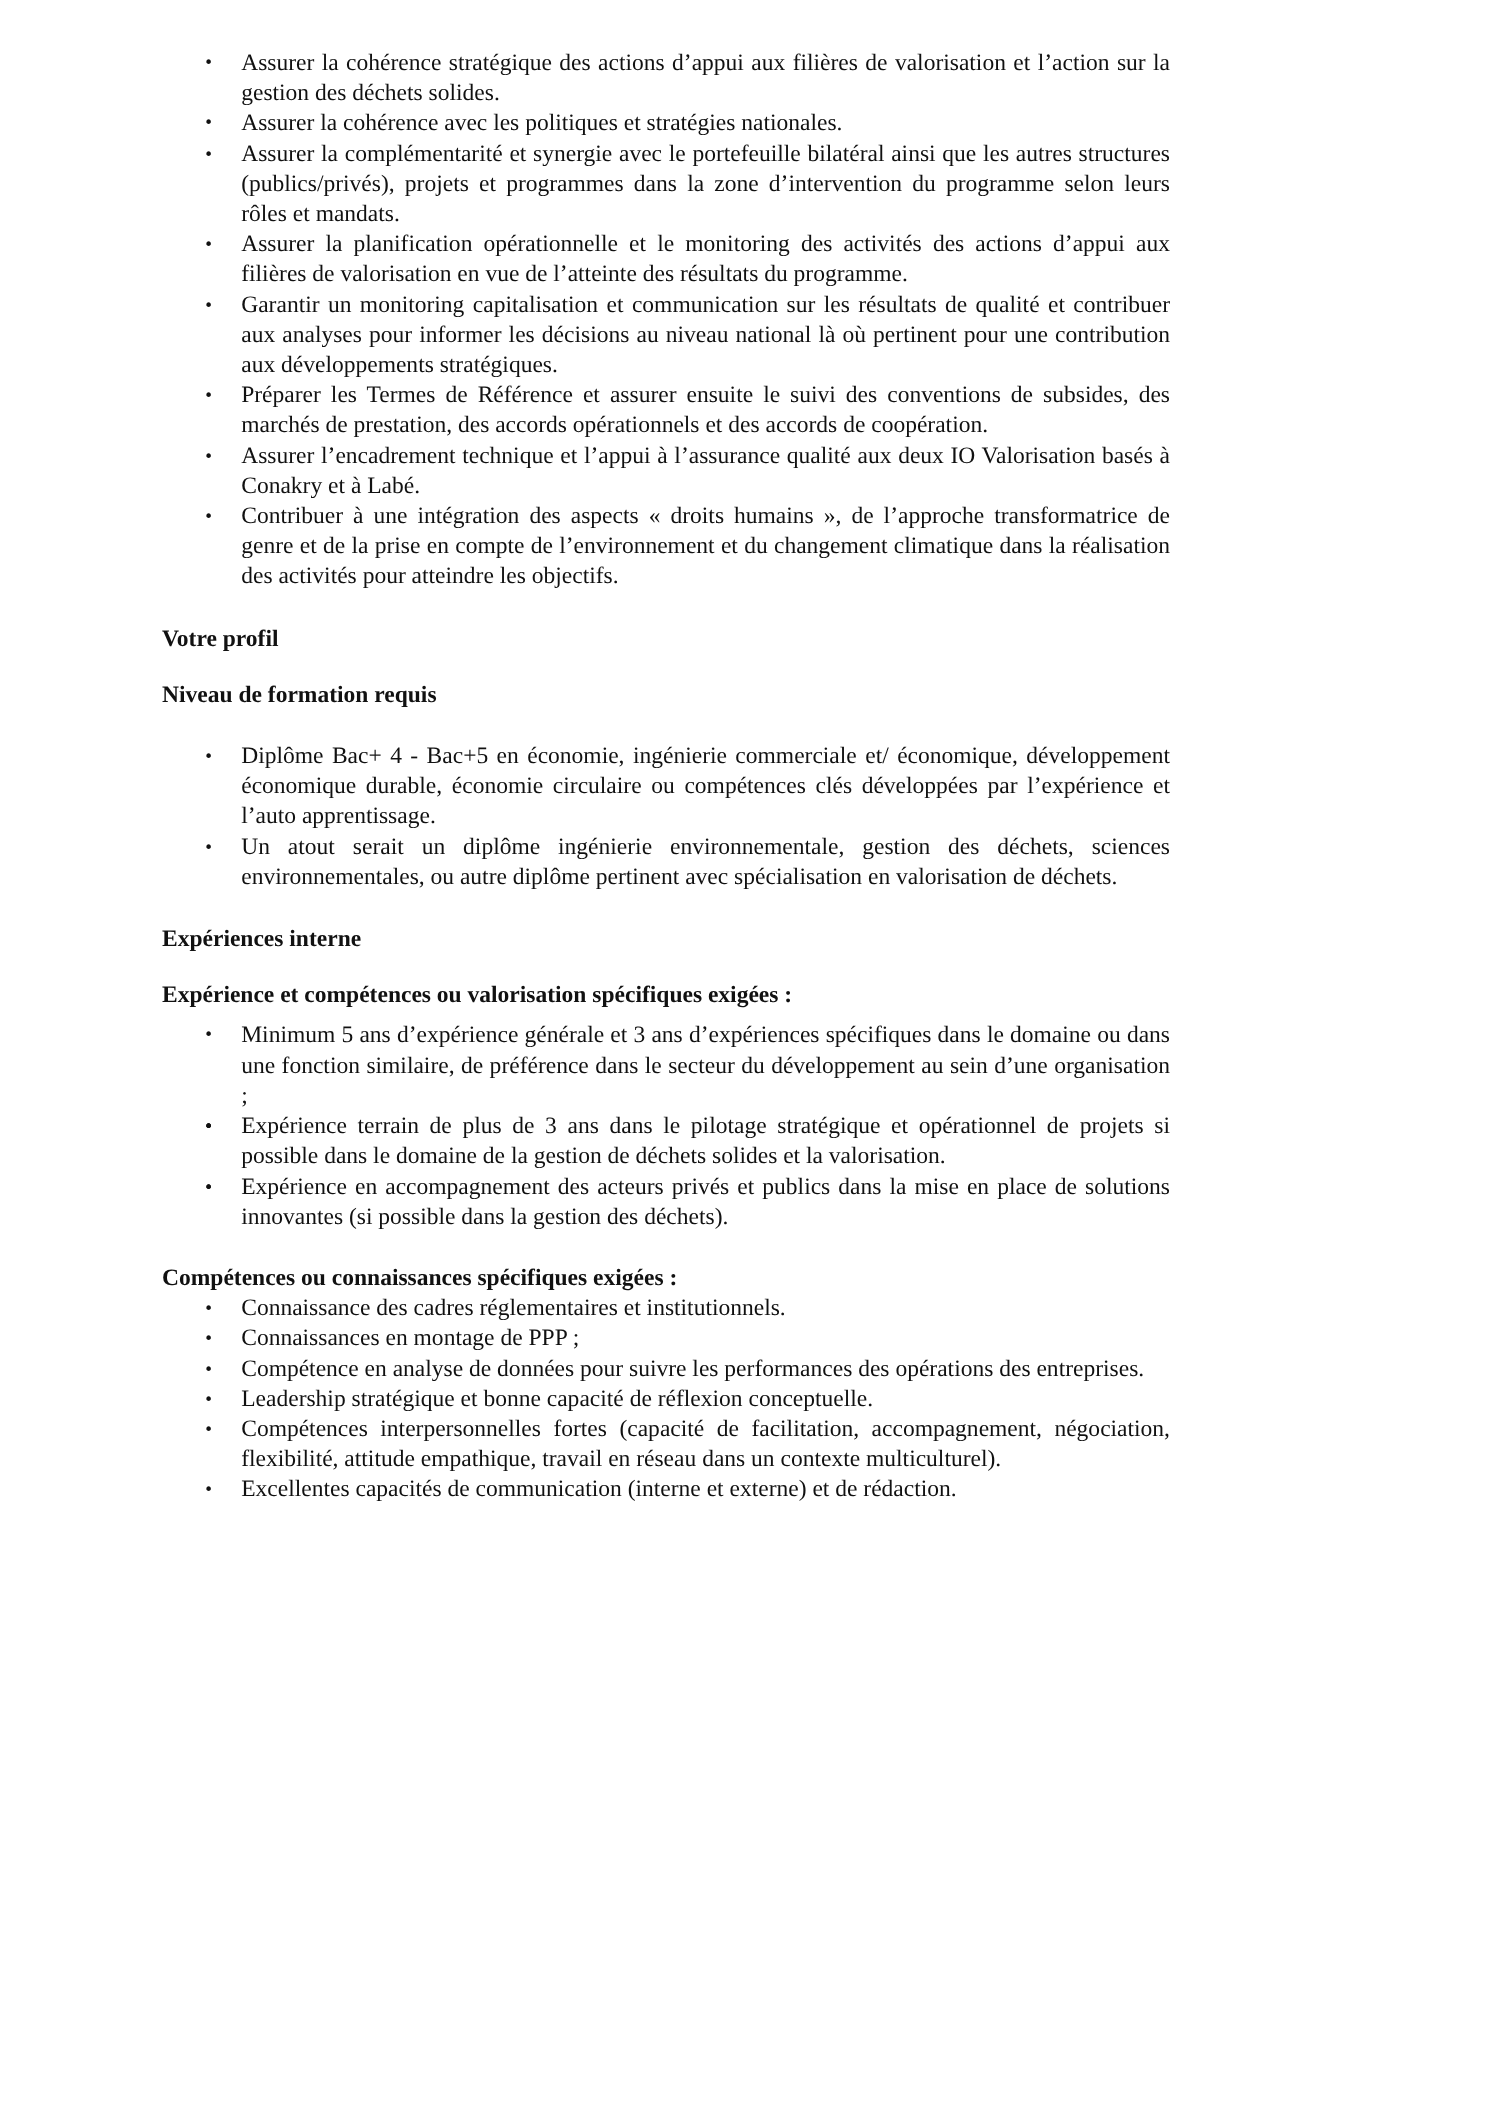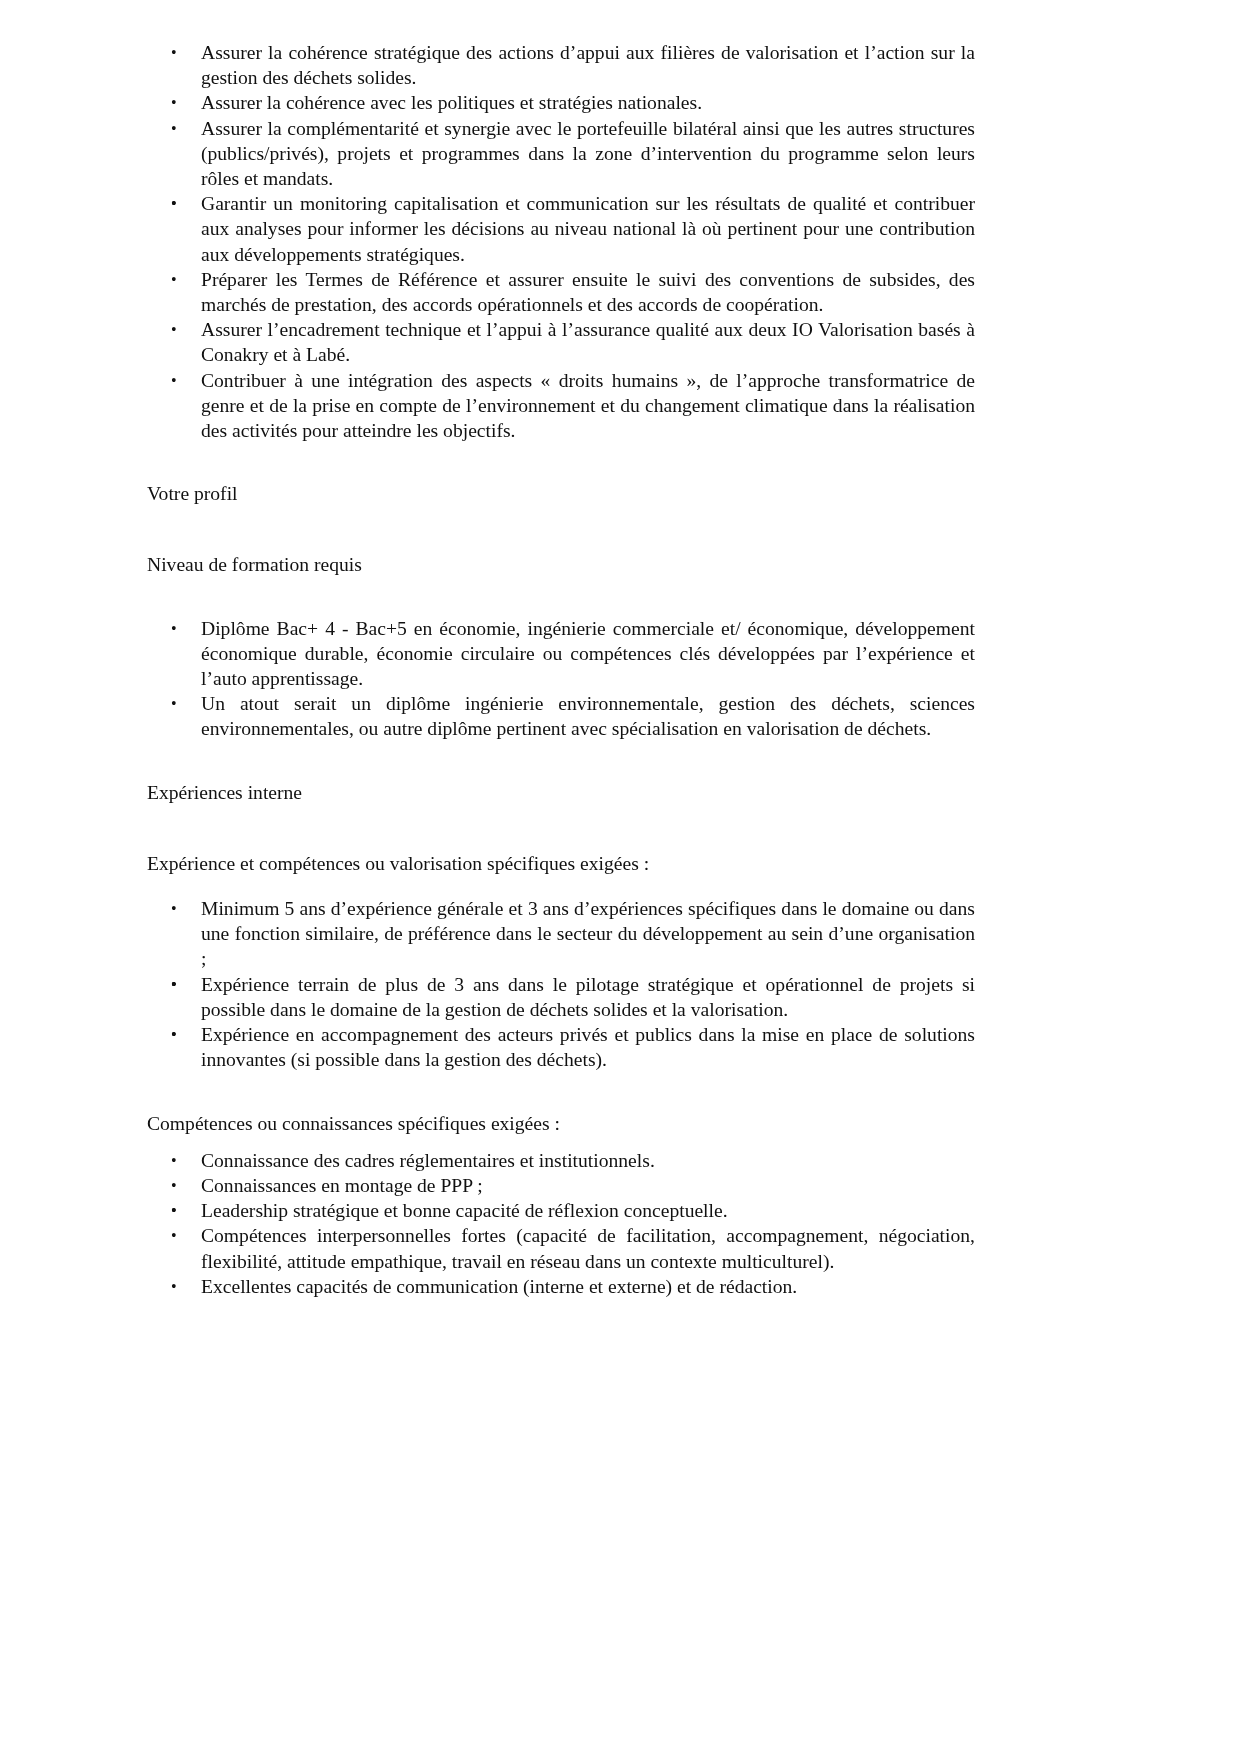--- a/index.html
+++ b/index.html
@@ -34,37 +34,37 @@
     text-align: justify;
     margin: 0;
   }
   ul.blist li .bullet {
     position: absolute;
     left: 36px;
     top: 0;
     font-size: 16px;
   }
   .heading {
-    font-weight: normal;
-    margin: 12px;
+    font-weight: bold;
+    margin: 0;
   }
   .gap-lg { height: 26px; }
   .gap-md { height: 22px; }
   .gap-sm { height: 8px; }
 </style>
 </head>
 <body>
 
 <div class="page">
 
   <ul class="blist">
     <li><span class="bullet">•</span><span>Assurer la cohérence stratégique des actions d’appui aux filières de valorisation et l’action sur la gestion des déchets solides.</span></li>
     <li><span class="bullet">•</span><span>Assurer la cohérence avec les politiques et stratégies nationales.</span></li>
     <li><span class="bullet">•</span><span>Assurer la complémentarité et synergie avec le portefeuille bilatéral ainsi que les autres structures (publics/privés), projets et programmes dans la zone d’intervention du programme selon leurs rôles et mandats.</span></li>
-    <li><span class="bullet">•</span></li>
+    <li><span class="bullet">•</span><span>Assurer la planification opérationnelle et le monitoring des activités des actions d’appui aux filières de valorisation en vue de l’atteinte des résultats du programme.</span></li>
     <li><span class="bullet">•</span><span>Garantir un monitoring capitalisation et communication sur les résultats de qualité et contribuer aux analyses pour informer les décisions au niveau national là où pertinent pour une contribution aux développements stratégiques.</span></li>
     <li><span class="bullet">•</span><span>Préparer les Termes de Référence et assurer ensuite le suivi des conventions de subsides, des marchés de prestation, des accords opérationnels et des accords de coopération.</span></li>
     <li><span class="bullet">•</span><span>Assurer l’encadrement technique et l’appui à l’assurance qualité aux deux IO Valorisation basés à Conakry et à Labé.</span></li>
     <li><span class="bullet">•</span><span>Contribuer à une intégration des aspects « droits humains », de l’approche transformatrice de genre et de la prise en compte de l’environnement et du changement climatique dans la réalisation des activités pour atteindre les objectifs.</span></li>
   </ul>
 
   <div class="gap-lg"></div>
   <p class="heading">Votre profil</p>
 
   <div class="gap-md"></div>
@@ -91,19 +91,19 @@
     <li><span class="bullet">•</span></li>
     <li><span class="bullet">•</span><span>Expérience en accompagnement des acteurs privés et publics dans la mise en place de solutions innovantes (si possible dans la gestion des déchets).</span></li>
   </ul>
 
   <div class="gap-lg"></div>
   <p class="heading">Compétences ou connaissances spécifiques exigées :</p>
 
   <ul class="blist">
     <li><span class="bullet">•</span><span>Connaissance des cadres réglementaires et institutionnels.</span></li>
     <li><span class="bullet">•</span><span>Connaissances en montage de PPP ;</span></li>
-    <li><span class="bullet">•</span></li>
+    <li><span class="bullet">•</span><span>Compétence en analyse de données pour suivre les performances des opérations des entreprises.</span></li>
     <li><span class="bullet">•</span><span>Leadership stratégique et bonne capacité de réflexion conceptuelle.</span></li>
     <li><span class="bullet">•</span><span>Compétences interpersonnelles fortes (capacité de facilitation, accompagnement, négociation, flexibilité, attitude empathique, travail en réseau dans un contexte multiculturel).</span></li>
     <li><span class="bullet">•</span><span>Excellentes capacités de communication (interne et externe) et de rédaction.</span></li>
   </ul>
 
 </div>
 
 </body></html>

